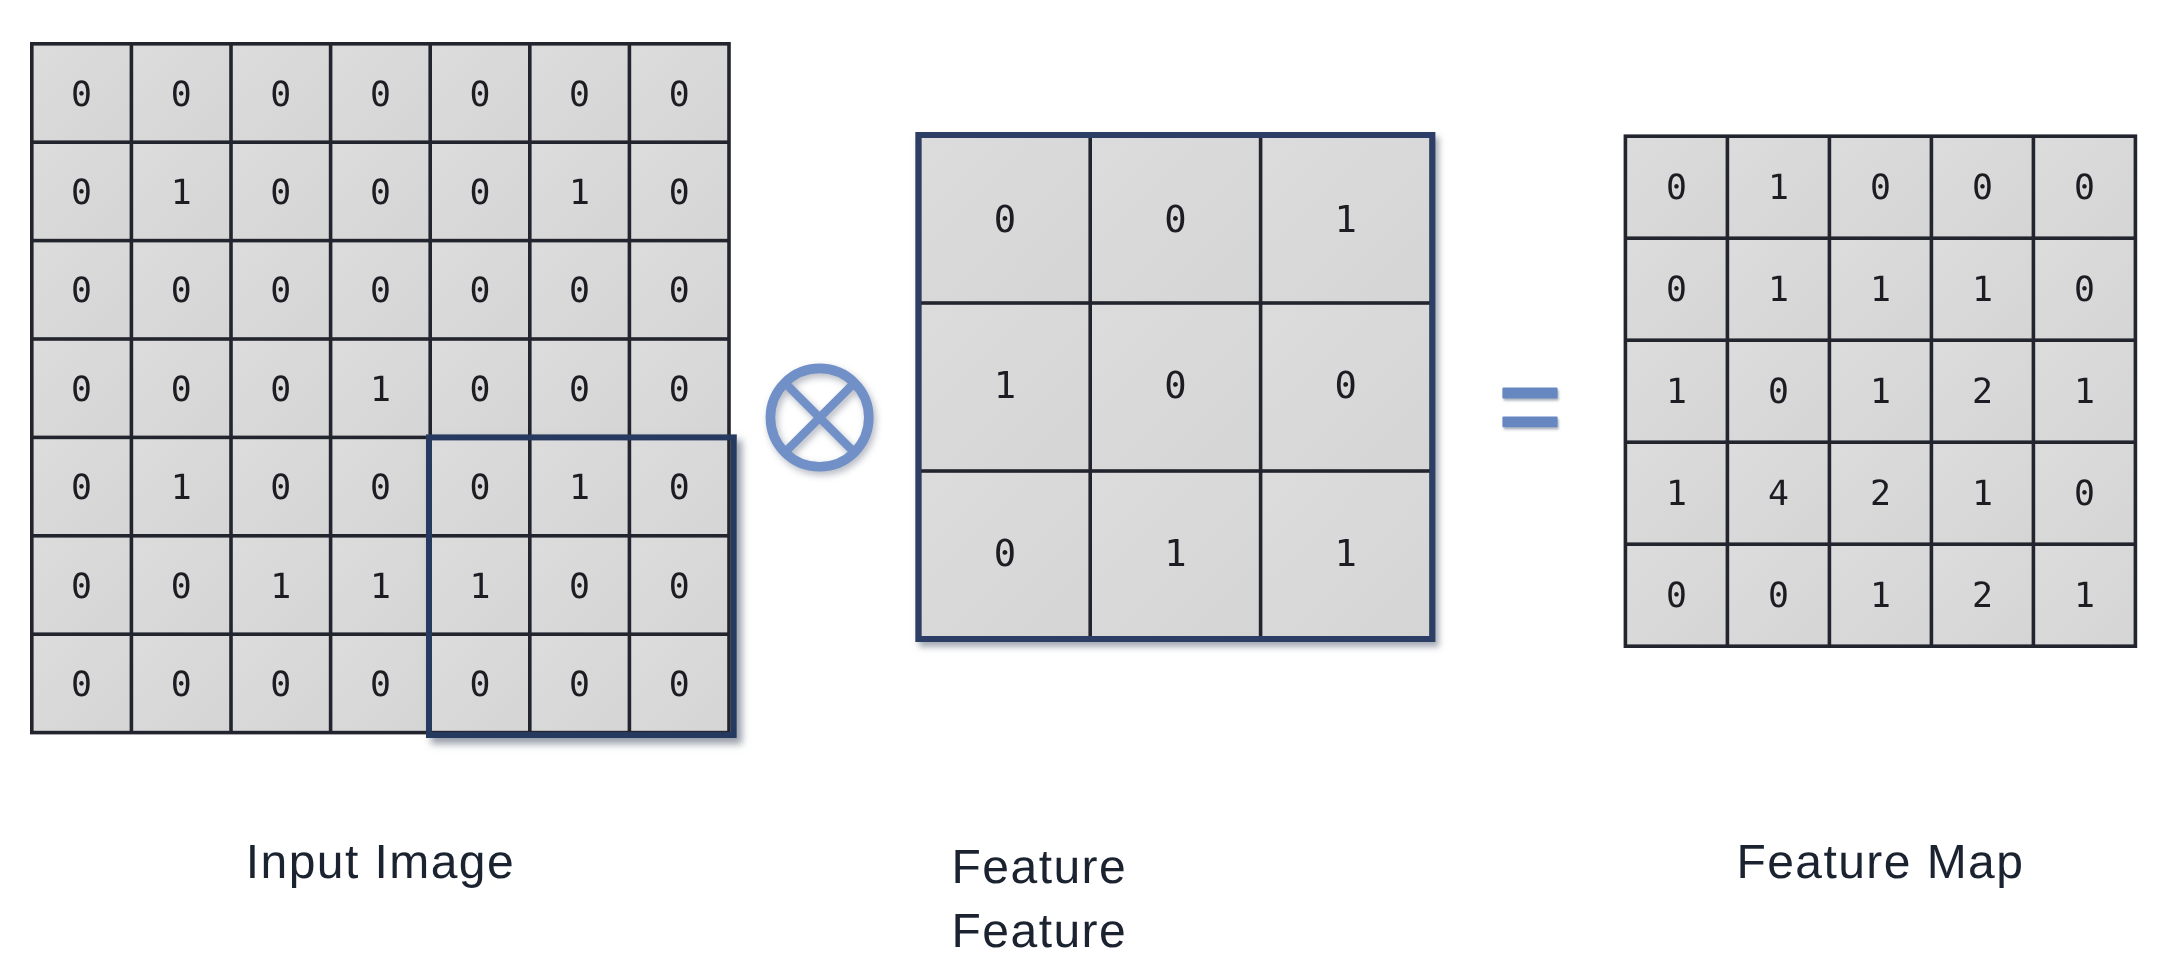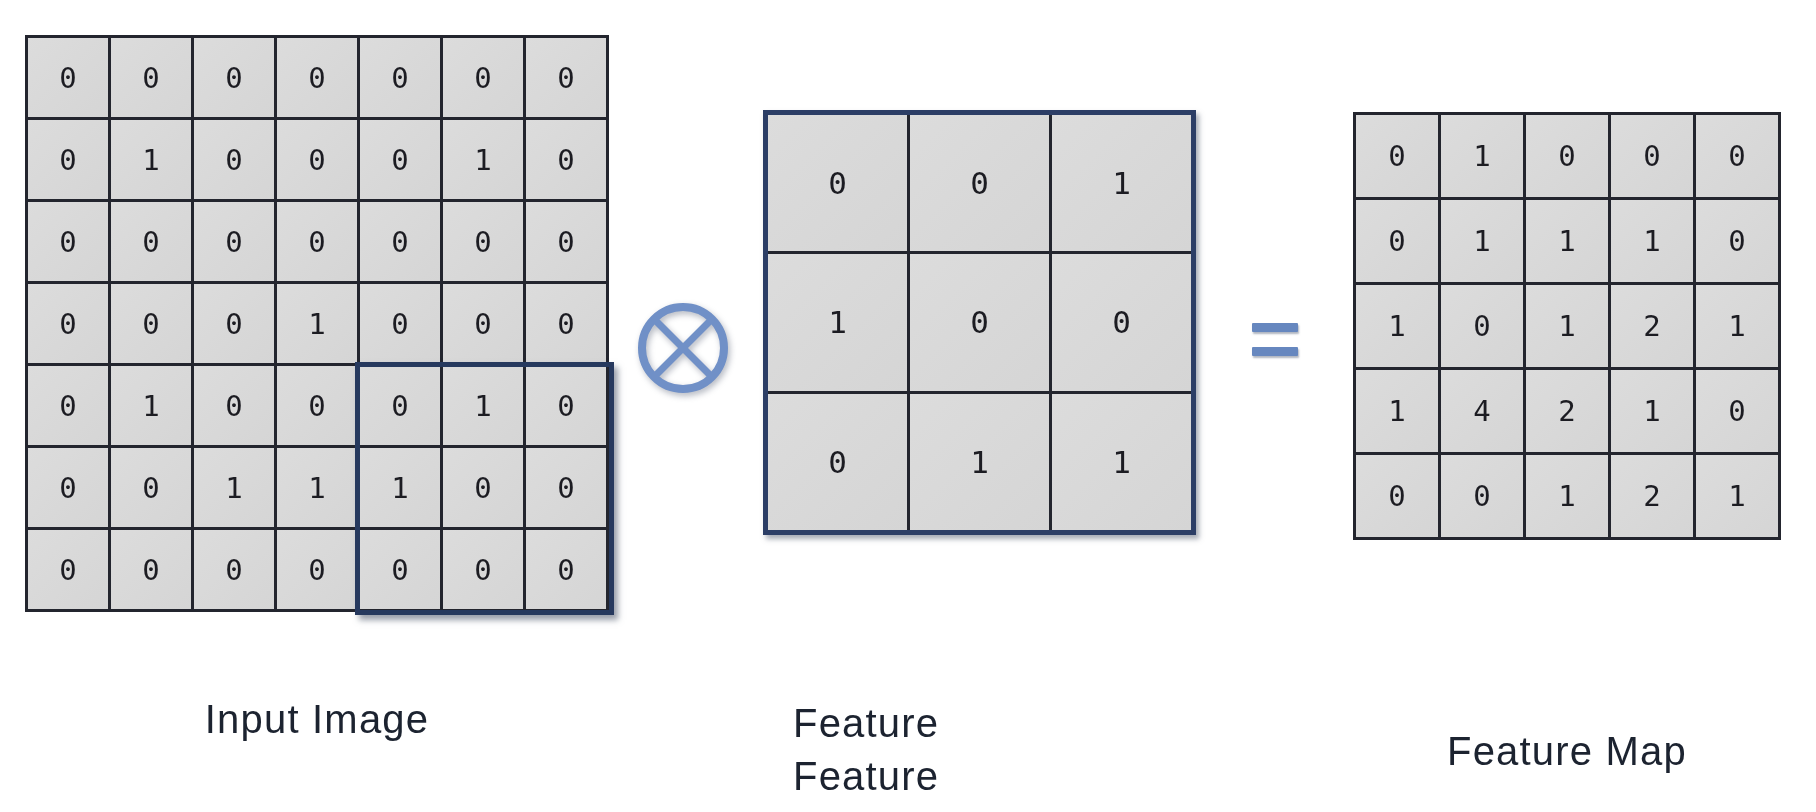--- a/index.html
+++ b/index.html
@@ -96,21 +96,21 @@
 
   
   .label {
     position: absolute;
     font-size: 40px;
     letter-spacing: 1.2px;
     color: #1c2330;
   }
   .input-label { left: 25px; top: 697px; width: 584px; text-align: center; }
   .fd-label    { left: 793px; top: 697px; line-height: 53px; }
-  .map-label   { left: 1353px; top: 697px; width: 428px; text-align: center; margin-top: 32px; }
+  .map-label   { left: 1353px; top: 697px; width: 428px; text-align: center; }
 </style>
 </head>
 <body>
 
 <div class="canvas">
 
   <div class="grid input-grid">
       <div class="cell">0</div>
       <div class="cell">0</div>
       <div class="cell">0</div>

